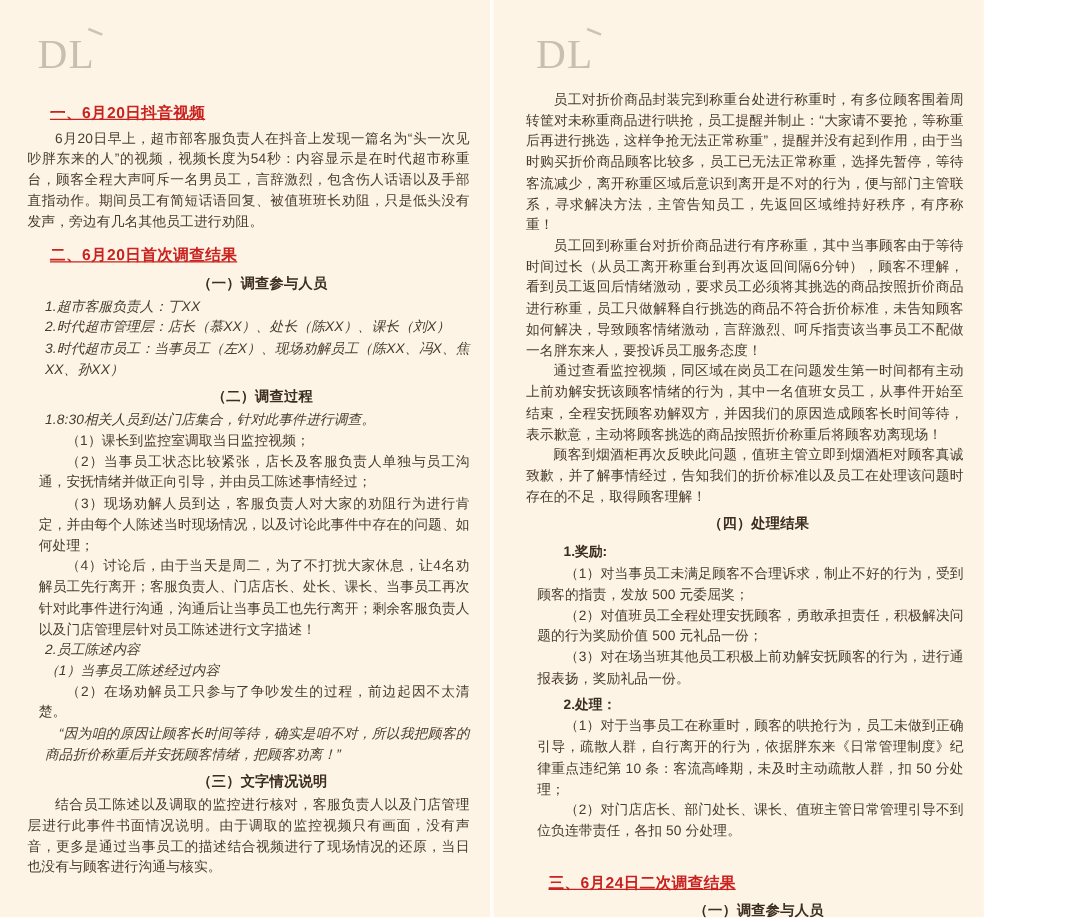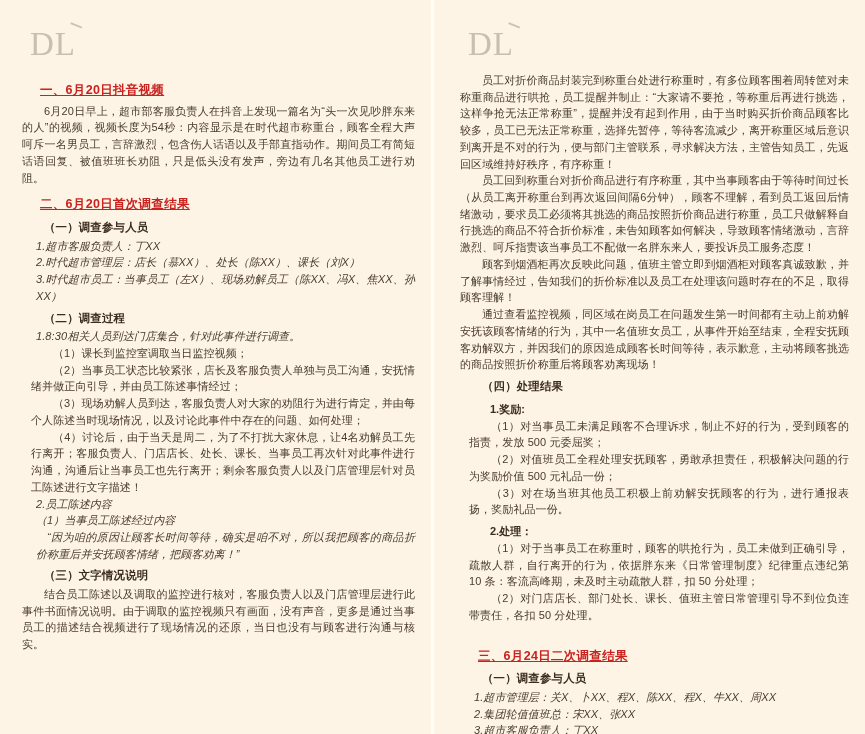--- a/index.html
+++ b/index.html
@@ -8,21 +8,21 @@
     background: #ffffff;
   }
   body {
     width: 865px;
     height: 734px;
     overflow: hidden;
     font-family: "Liberation Sans", "DejaVu Sans", sans-serif;
   }
   .spread {
     display: flex;
-    width: 865px;
+    width: 787px;
     height: 734px;
     background: #ffffff;
   }
   .page {
     background: #fdf4e6;
     height: 734px;
     box-sizing: border-box;
     position: relative;
     overflow: hidden;
   }
@@ -73,20 +73,21 @@
     letter-spacing: 0.3px;
     text-decoration: underline;
   }
   .sub-title {
     color: #3b2d20;
     font-weight: bold;
     font-size: 11.4px;
     line-height: 1.55;
     margin: 5px 0 1px 22px;
     letter-spacing: 0.2px;
+    text-align: center;
   }
   .bold-label {
     color: #3b2d20;
     font-weight: bold;
     font-size: 11px;
     line-height: 1.55;
     margin: 5px 0 0 30px;
   }
   p.body {
     color: #4a3b2c;
@@ -135,40 +136,41 @@
     <p class="body listline">3.时代超市员工：当事员工（左X）、现场劝解员工（陈XX、冯X、焦XX、孙XX）</p>
 
     <div class="sub-title">（二）调查过程</div>
     <p class="body listline">1.8:30相关人员到达门店集合，针对此事件进行调查。</p>
     <p class="body listline2 indent2">（1）课长到监控室调取当日监控视频；</p>
     <p class="body listline2 indent2">（2）当事员工状态比较紧张，店长及客服负责人单独与员工沟通，安抚情绪并做正向引导，并由员工陈述事情经过；</p>
     <p class="body listline2 indent2">（3）现场劝解人员到达，客服负责人对大家的劝阻行为进行肯定，并由每个人陈述当时现场情况，以及讨论此事件中存在的问题、如何处理；</p>
     <p class="body listline2 indent2">（4）讨论后，由于当天是周二，为了不打扰大家休息，让4名劝解员工先行离开；客服负责人、门店店长、处长、课长、当事员工再次针对此事件进行沟通，沟通后让当事员工也先行离开；剩余客服负责人以及门店管理层针对员工陈述进行文字描述！</p>
     <p class="body listline">2.员工陈述内容</p>
     <p class="body listline">（1）当事员工陈述经过内容</p>
+    <p class="body listline2 indent2">（2）在场劝解员工只参与了争吵发生的过程，前边起因不太清楚。</p>
     <p class="body quote listline">“因为咱的原因让顾客长时间等待，确实是咱不对，所以我把顾客的商品折价称重后并安抚顾客情绪，把顾客劝离！”</p>
 
     <div class="sub-title">（三）文字情况说明</div>
     <p class="body indent2">结合员工陈述以及调取的监控进行核对，客服负责人以及门店管理层进行此事件书面情况说明。由于调取的监控视频只有画面，没有声音，更多是通过当事员工的描述结合视频进行了现场情况的还原，当日也没有与顾客进行沟通与核实。</p>
 
   </div>
 
   <div class="gutter"></div>
 
   <div class="page page-right">
 
     <div class="logo">
       <span>DL</span>
       <span class="accent"></span>
     </div>
 
     <p class="body indent2">员工对折价商品封装完到称重台处进行称重时，有多位顾客围着周转筐对未称重商品进行哄抢，员工提醒并制止：“大家请不要抢，等称重后再进行挑选，这样争抢无法正常称重”，提醒并没有起到作用，由于当时购买折价商品顾客比较多，员工已无法正常称重，选择先暂停，等待客流减少，离开称重区域后意识到离开是不对的行为，便与部门主管联系，寻求解决方法，主管告知员工，先返回区域维持好秩序，有序称重！</p>
     <p class="body indent2">员工回到称重台对折价商品进行有序称重，其中当事顾客由于等待时间过长（从员工离开称重台到再次返回间隔6分钟），顾客不理解，看到员工返回后情绪激动，要求员工必须将其挑选的商品按照折价商品进行称重，员工只做解释自行挑选的商品不符合折价标准，未告知顾客如何解决，导致顾客情绪激动，言辞激烈、呵斥指责该当事员工不配做一名胖东来人，要投诉员工服务态度！</p>
+    <p class="body indent2">通过查看监控视频，同区域在岗员工在问题发生第一时间都有主动上前劝解安抚该顾客情绪的行为，其中一名值班女员工，从事件开始至结束，全程安抚顾客劝解双方，并因我们的原因造成顾客长时间等待，表示歉意，主动将顾客挑选的商品按照折价称重后将顾客劝离现场！</p>
     <p class="body indent2">顾客到烟酒柜再次反映此问题，值班主管立即到烟酒柜对顾客真诚致歉，并了解事情经过，告知我们的折价标准以及员工在处理该问题时存在的不足，取得顾客理解！</p>
-    <p class="body indent2">通过查看监控视频，同区域在岗员工在问题发生第一时间都有主动上前劝解安抚该顾客情绪的行为，其中一名值班女员工，从事件开始至结束，全程安抚顾客劝解双方，并因我们的原因造成顾客长时间等待，表示歉意，主动将顾客挑选的商品按照折价称重后将顾客劝离现场！</p>
 
     <div class="sub-title">（四）处理结果</div>
     <div class="bold-label">1.奖励:</div>
     <p class="body listline2 indent2">（1）对当事员工未满足顾客不合理诉求，制止不好的行为，受到顾客的指责，发放 500 元委屈奖；</p>
     <p class="body listline2 indent2">（2）对值班员工全程处理安抚顾客，勇敢承担责任，积极解决问题的行为奖励价值 500 元礼品一份；</p>
     <p class="body listline2 indent2">（3）对在场当班其他员工积极上前劝解安抚顾客的行为，进行通报表扬，奖励礼品一份。</p>
     <div class="bold-label">2.处理：</div>
     <p class="body listline2 indent2">（1）对于当事员工在称重时，顾客的哄抢行为，员工未做到正确引导，疏散人群，自行离开的行为，依据胖东来《日常管理制度》纪律重点违纪第 10 条：客流高峰期，未及时主动疏散人群，扣 50 分处理；</p>
     <p class="body listline2 indent2">（2）对门店店长、部门处长、课长、值班主管日常管理引导不到位负连带责任，各扣 50 分处理。</p>
 

